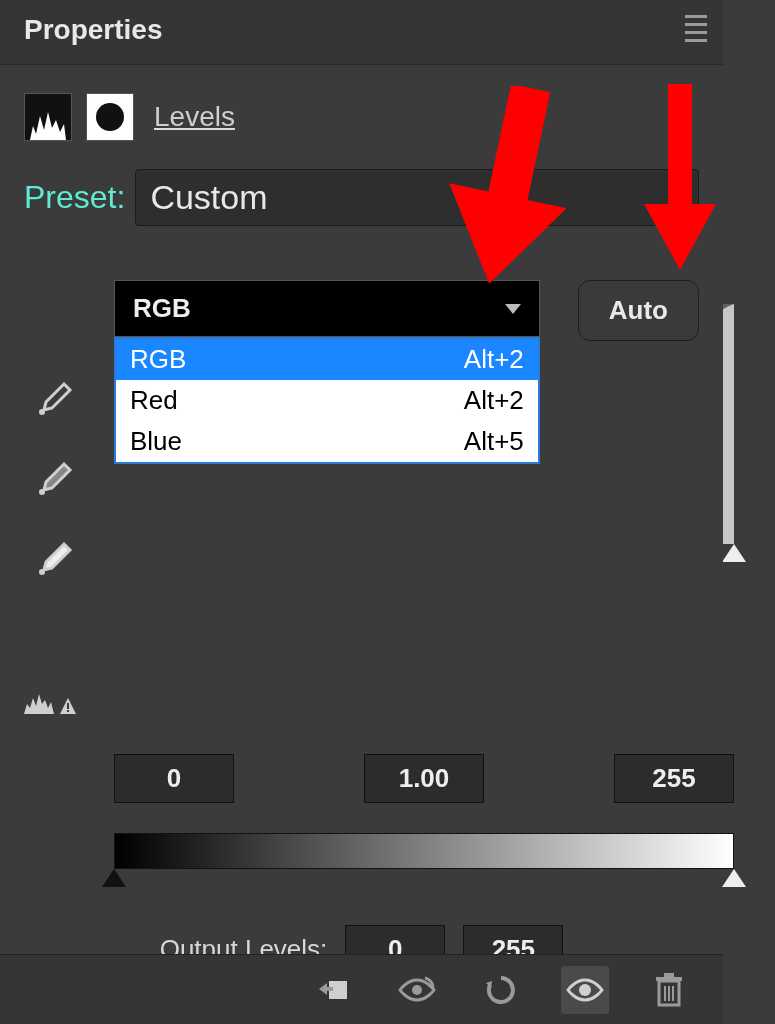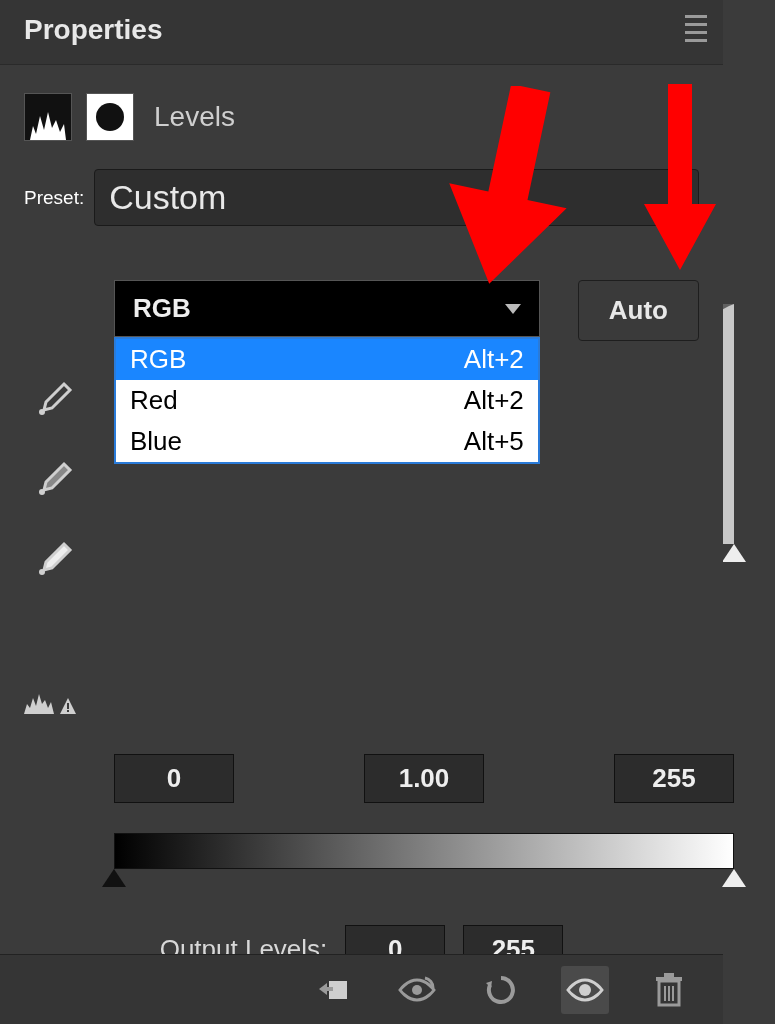--- a/index.html
+++ b/index.html
@@ -42,20 +42,21 @@
     height: 3px;
     width: 22px;
     background: #9a9a9a;
   }
 
   .adj-row {
     display: flex;
     align-items: center;
     gap: 14px;
     padding: 28px 32px 20px 24px;
+    text-decoration: underline;
   }
   .icon-box {
     width: 48px;
     height: 48px;
     background: #111;
     border: 1px solid #555;
     display: flex;
     align-items: flex-end;
     justify-content: center;
   }
@@ -77,22 +78,22 @@
     margin-left: 6px;
   }
 
   .preset-row {
     display: flex;
     align-items: center;
     gap: 10px;
     padding: 8px 24px 20px 24px;
   }
   .preset-label {
-    font-size: 19px;
-    color: #ffffff;
+    font-size: 32px;
+    color: #5eead4;
   }
   .preset-select {
     flex: 1;
     background: #2e2e2e;
     border: 1px solid #1a1a1a;
     border-radius: 4px;
     padding: 8px 14px;
     color: #e8e8e8;
     font-size: 34px;
     position: relative;
@@ -158,21 +159,21 @@
     padding: 5px 14px;
   }
   .dd-item.sel {
     background: #1a86ff;
     color: #fff;
   }
 
   .auto-btn {
     background: #3a3a3a;
     border: 1px solid #1e1e1e;
-    border-radius: 4px;
+    border-radius: 12px;
     padding: 14px 30px;
     font-size: 26px;
     font-weight: bold;
     color: #e8e8e8;
     margin-top: 0;
   }
 
   .histogram-wrap {
     margin-left: 90px;
     margin-top: 0;

